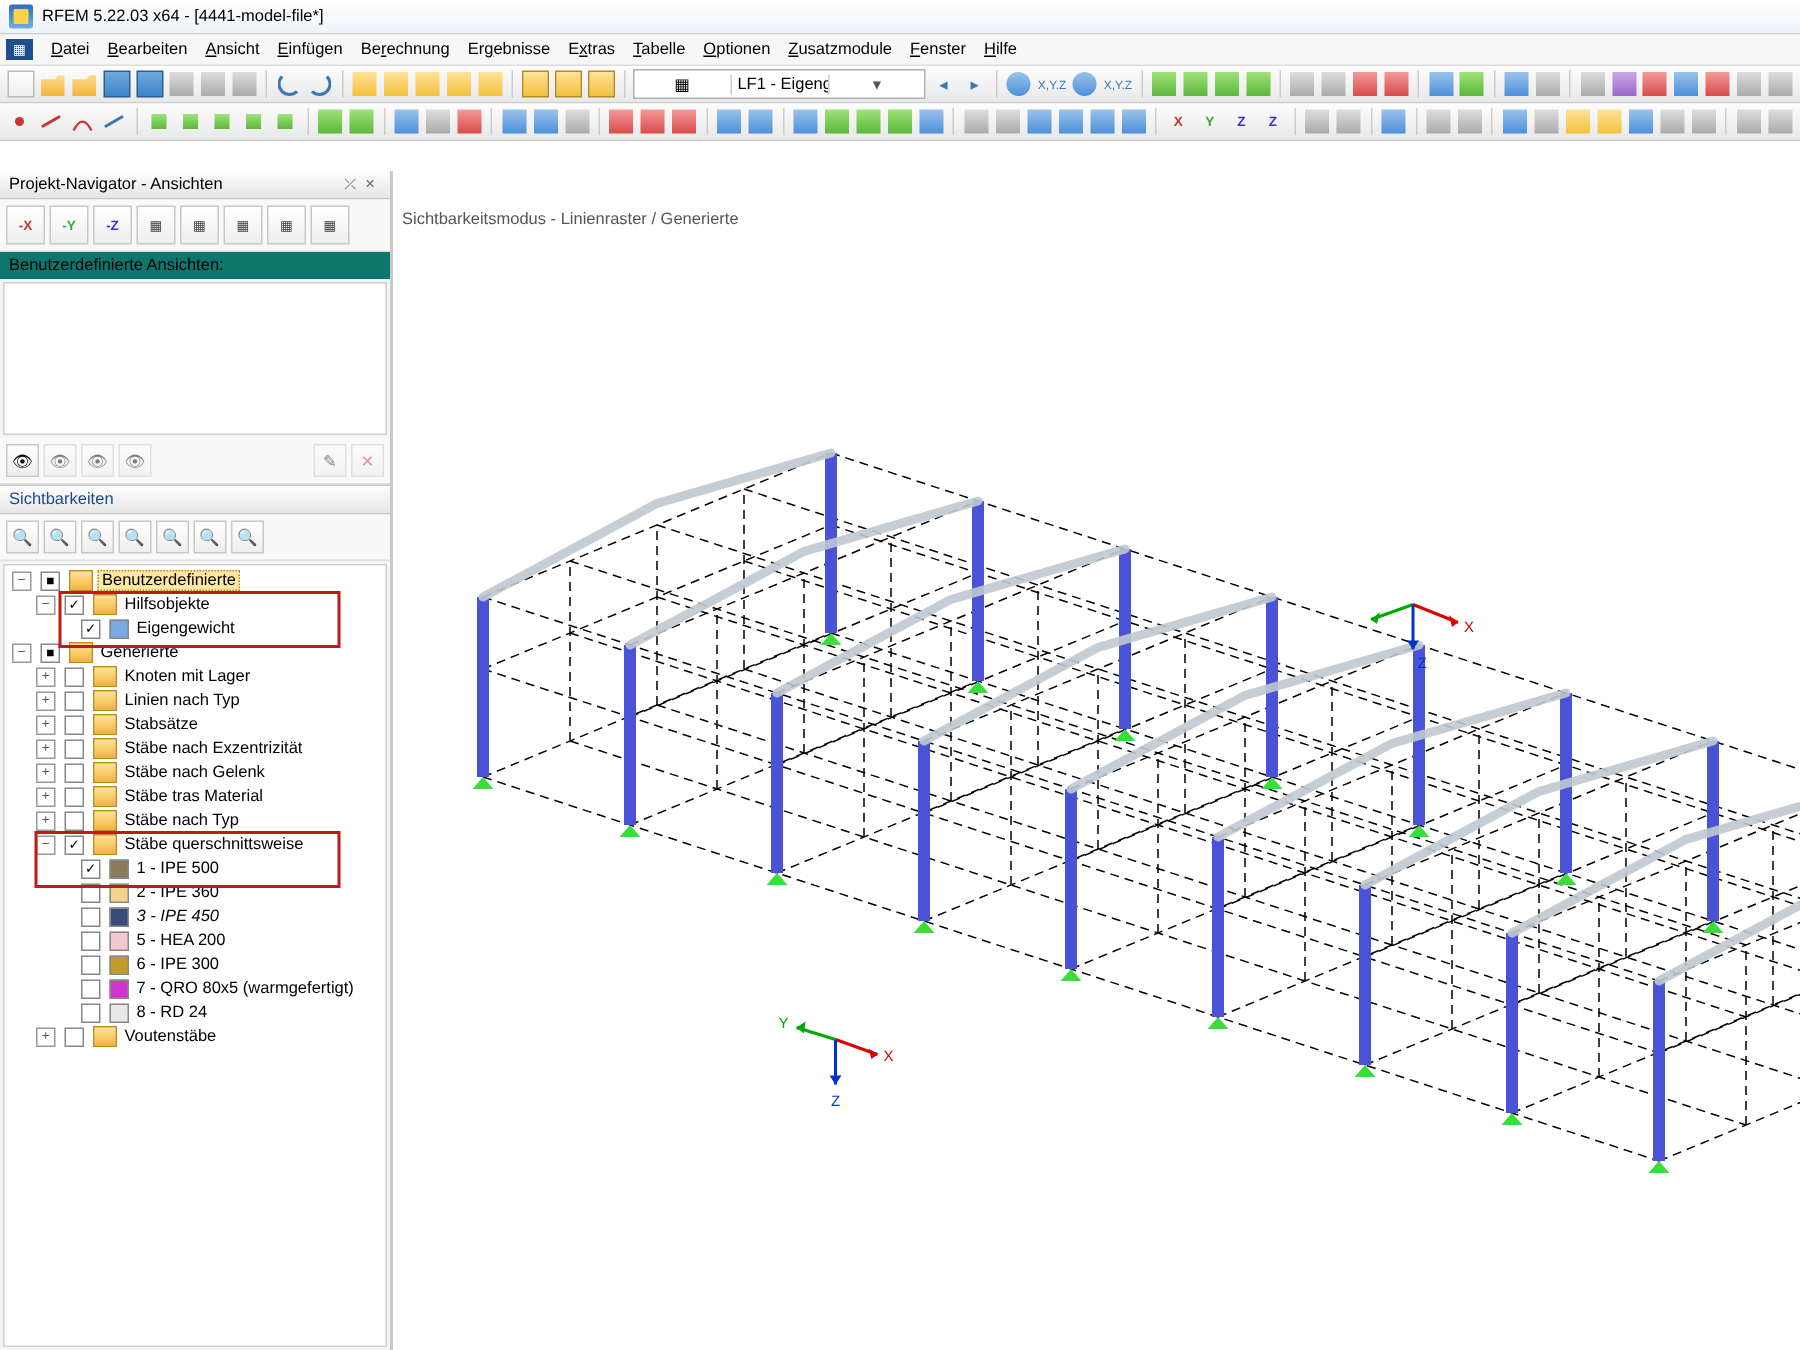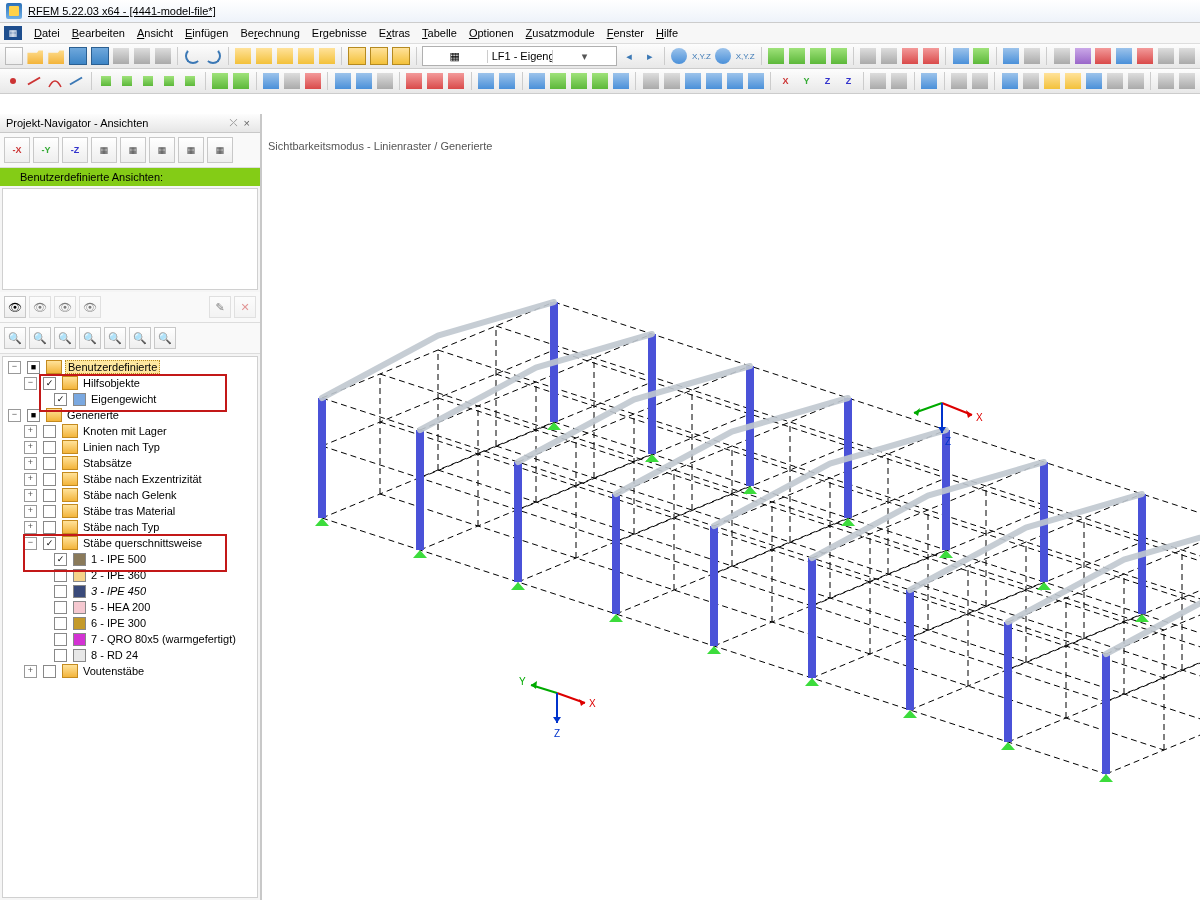--- a/index.html
+++ b/index.html
@@ -1,16 +1,16 @@
 <!DOCTYPE html>
 <html><head>
 <meta charset="utf-8">
 <style>
 html,body{margin:0;padding:0;font-family:Tahoma,Segoe UI,sans-serif;font-size:11px;color:#000;background:#fff;user-select:none;}
-.title-bar{height:22px;background:linear-gradient(#fff,#eef3fa);display:flex;align-items:center;padding:0 6px;border-bottom:1px solid #ccc;text-decoration:underline;}
+.title-bar{height:22px;background:linear-gradient(#fff,#eef3fa);display:flex;align-items:center;padding:0 6px;border-bottom:1px solid #ccc;}
 .title-bar .logo{width:16px;height:16px;margin-right:6px;display:inline-block;background:linear-gradient(#2a6fb7,#6fb0e8);border-radius:2px;position:relative;}
 .title-bar .logo::after{content:"";position:absolute;inset:3px;background:#ffd24a;border-radius:1px;}
 .menu-bar{height:20px;background:#f7f7f7;display:flex;align-items:center;padding:0 4px;border-bottom:1px solid #ddd;}
 .menu-bar .menu-btn{padding:2px 6px;cursor:default;}
 .menu-bar .menu-btn u{text-decoration:underline;}
 .sys-btn{width:18px;height:14px;background:#1e4e8e;color:#fff;font-size:9px;display:flex;align-items:center;justify-content:center;margin-right:6px;}
 .toolbar{height:24px;background:linear-gradient(#fdfdfd,#e8e8e8);border-bottom:1px solid #ccc;display:flex;align-items:center;padding:0 4px;gap:2px;overflow:hidden;}
 .tb-btn{width:20px;height:20px;display:flex;align-items:center;justify-content:center;border:1px solid transparent;border-radius:2px;position:relative;}
 .tb-sep{width:1px;height:18px;background:#ccc;margin:0 3px;}
 .tb-combo{height:18px;border:1px solid #b0b0b0;background:#fff;display:flex;align-items:center;font-size:11px;min-width:0;}
@@ -30,21 +30,21 @@
 .ic-undo{border:2px solid #3b78b5;border-top-color:transparent;border-right-color:transparent;border-radius:50%;width:12px;height:12px;position:relative;}
 .ic-redo{border:2px solid #3b78b5;border-top-color:transparent;border-left-color:transparent;border-radius:50%;width:12px;height:12px;}
 
 .main{display:flex;position:absolute;top:114px;bottom:0;left:0;right:0;}
 .sidebar{width:260px;background:#f5f5f5;border-right:2px solid #c8c8c8;display:flex;flex-direction:column;}
 .panel-title{background:linear-gradient(#fdfdfd,#e6e6e6);border-bottom:1px solid #c8c8c8;padding:3px 6px;display:flex;align-items:flex-end;}
 .panel-title .pin{margin-left:auto;color:#666;padding:0 2px;font-size:10px;}
 .panel-title .close{color:#666;padding:0 4px;font-size:11px;}
 .view-icons{padding:4px;display:flex;gap:3px;flex-wrap:wrap;border-bottom:1px solid #ddd;background:#f9f9f9;}
 .view-ic{width:24px;height:24px;border:1px solid #c8c8c8;background:linear-gradient(#fff,#eee);display:flex;align-items:center;justify-content:center;font-size:9px;color:#444;position:relative;}
-.section-label{padding:3px 20px;background:#84cc16;}
+.section-label{padding:3px 6px;background:#0f766e;}
 .user-views-box{height:100px;background:#fff;border:1px solid #d0d0d0;margin:2px;}
 .vis-title{background:linear-gradient(#fdfdfd,#e6e6e6);padding:3px 6px;border-top:1px solid #c8c8c8;border-bottom:1px solid #c8c8c8;color:#1a4b8c;}
 .vis-icons{padding:4px;display:flex;gap:3px;border-bottom:1px solid #ddd;background:#f9f9f9;}
 .chk-row{display:flex;align-items:center;padding:3px 6px;gap:4px;}
 .tree{flex:1;background:#fff;border:1px solid #d0d0d0;margin:2px;overflow:auto;padding:2px 0;}
 .tree-row{display:flex;align-items:center;height:16px;white-space:nowrap;}
 .tree-exp{width:11px;height:11px;border:1px solid #999;background:#fff;font-size:9px;line-height:9px;text-align:center;margin:0 3px;color:#555;cursor:default;}
 .tree-chk{width:11px;height:11px;border:1px solid #888;background:#fff;margin:0 3px;display:flex;align-items:center;justify-content:center;font-size:9px;}
 .tree-folder{width:14px;height:12px;background:linear-gradient(#ffe29a,#f3b43a);border:1px solid #c48a1e;margin:0 3px;}
 .tree-sw{width:11px;height:11px;border:1px solid #888;margin:0 3px;}
@@ -426,20 +426,21 @@
     <div class="user-views-box"></div>
     <div style="padding:4px;display:flex;gap:3px;border-bottom:1px solid #ddd;background:#f9f9f9">
       <div class="btn-sm">👁</div>
       <div class="btn-sm dis">👁</div>
       <div class="btn-sm dis">👁</div>
       <div class="btn-sm dis">👁</div>
       <div style="flex:1"></div>
       <div class="btn-sm dis">✎</div>
       <div class="btn-sm dis" style="color:#c33">✕</div>
     </div>
+    <div class="vis-title">Sichtbarkeiten</div>
     <div class="vis-icons">
       <div class="btn-sm">🔍</div>
       <div class="btn-sm">🔍</div>
       <div class="btn-sm">🔍</div>
       <div class="btn-sm">🔍</div>
       <div class="btn-sm">🔍</div>
       <div class="btn-sm">🔍</div>
       <div class="btn-sm">🔍</div>
     </div>
 

